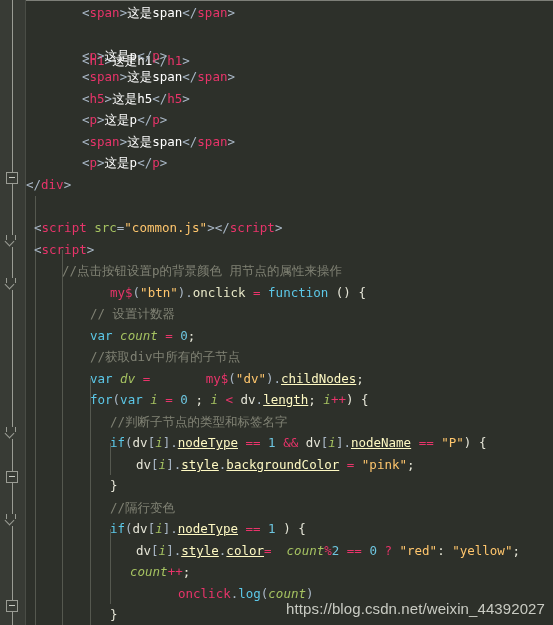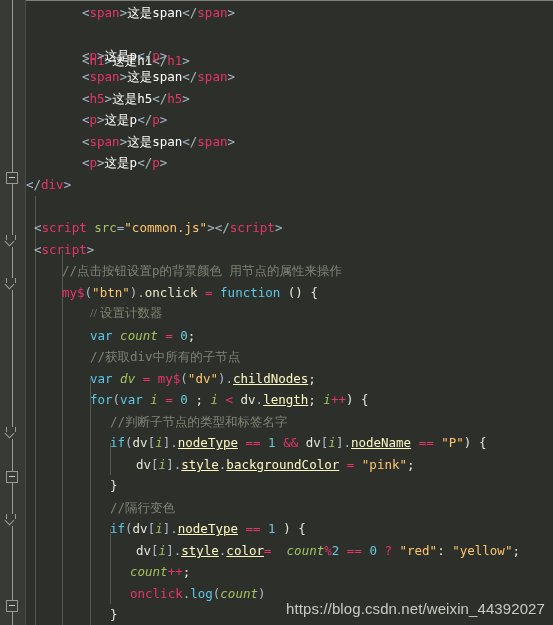--- a/index.html
+++ b/index.html
@@ -109,21 +109,21 @@
   }
 
   
   .t-punct    { color: #a9b7c6; }
   .t-tag      { color: #e8346a; }
   .t-attr     { color: #a5c261; }
   .t-str      { color: #ffc66d; }
   .t-text     { color: #ffffff; }
   .t-comment  { color: #808274; }
   .t-kw       { color: #5cc8e8; }
-  .t-func     { color: #e8346a; }
+  .t-func     { color: #e8346a; margin-left: 48px; }
   .t-var      { color: #e8e8c8; }
   .t-num      { color: #6ec6e0; }
   .t-op       { color: #e8346a; }
   .t-plain    { color: #e6e6d8; }
   .t-prop     { color: #fef9c3; text-decoration: underline; }
   .t-green    { color: #a5c261; font-style: italic; }
 
   
   .watermark {
     position: absolute;
@@ -187,21 +187,21 @@
         <div class="code-line" style="top: 66px; padding-left: 56px;"><span class="t-punct">&lt;</span><span class="t-tag">span</span><span class="t-punct">&gt;</span><span class="t-text">这是span</span><span class="t-punct">&lt;/</span><span class="t-tag">span</span><span class="t-punct">&gt;</span></div>
         <div class="code-line" style="top: 88px; padding-left: 56px;"><span class="t-punct">&lt;</span><span class="t-tag">h5</span><span class="t-punct">&gt;</span><span class="t-text">这是h5</span><span class="t-punct">&lt;/</span><span class="t-tag">h5</span><span class="t-punct">&gt;</span></div>
         <div class="code-line" style="top: 109px; padding-left: 56px;"><span class="t-punct">&lt;</span><span class="t-tag">p</span><span class="t-punct">&gt;</span><span class="t-text">这是p</span><span class="t-punct">&lt;/</span><span class="t-tag">p</span><span class="t-punct">&gt;</span></div>
         <div class="code-line" style="top: 131px; padding-left: 56px;"><span class="t-punct">&lt;</span><span class="t-tag">span</span><span class="t-punct">&gt;</span><span class="t-text">这是span</span><span class="t-punct">&lt;/</span><span class="t-tag">span</span><span class="t-punct">&gt;</span></div>
         <div class="code-line" style="top: 152px; padding-left: 56px;"><span class="t-punct">&lt;</span><span class="t-tag">p</span><span class="t-punct">&gt;</span><span class="t-text">这是p</span><span class="t-punct">&lt;/</span><span class="t-tag">p</span><span class="t-punct">&gt;</span></div>
         <div class="code-line" style="top: 174px; padding-left: 0px;"><span class="t-punct">&lt;/</span><span class="t-tag">div</span><span class="t-punct">&gt;</span></div>
         <div class="code-line" style="top: 217px; padding-left: 8px;"><span class="t-punct">&lt;</span><span class="t-tag">script </span><span class="t-attr">src</span><span class="t-punct">=</span><span class="t-str">"common.js"</span><span class="t-punct">&gt;</span><span class="t-punct">&lt;/</span><span class="t-tag">script</span><span class="t-punct">&gt;</span></div>
         <div class="code-line" style="top: 239px; padding-left: 8px;"><span class="t-punct">&lt;</span><span class="t-tag">script</span><span class="t-punct">&gt;</span></div>
         <div class="code-line" style="top: 260px; padding-left: 36px; text-align: center;"><span class="t-comment">//点击按钮设置p的背景颜色 用节点的属性来操作</span></div>
         <div class="code-line" style="top: 282px; padding-left: 36px;"><span class="t-func">my$</span><span class="t-punct">(</span><span class="t-str">"btn"</span><span class="t-punct">).</span><span class="t-var">onclick</span><span class="t-op"> = </span><span class="t-kw">function</span><span class="t-plain"> () {</span></div>
-        <div class="code-line" style="top: 303px; padding-left: 64px; font-family: Liberation Serif, serif;"><span class="t-comment">// 设置计数器</span></div>
+        <div class="code-line" style="top: 303px; padding-left: 64px;"><span class="t-comment">// 设置计数器</span></div>
         <div class="code-line" style="top: 325px; padding-left: 64px;"><span class="t-kw">var</span><span class="t-plain"> </span><span class="t-green">count</span><span class="t-op"> = </span><span class="t-num">0</span><span class="t-plain">;</span></div>
         <div class="code-line" style="top: 346px; padding-left: 64px;"><span class="t-comment">//获取div中所有的子节点</span></div>
         <div class="code-line" style="top: 368px; padding-left: 64px;"><span class="t-kw">var</span><span class="t-plain"> </span><span class="t-green">dv</span><span class="t-op"> = </span><span class="t-func">my$</span><span class="t-punct">(</span><span class="t-str">"dv"</span><span class="t-punct">).</span><span class="t-prop">childNodes</span><span class="t-plain">;</span></div>
         <div class="code-line" style="top: 389px; padding-left: 64px;"><span class="t-kw">for</span><span class="t-punct">(</span><span class="t-kw">var</span><span class="t-plain"> </span><span class="t-green">i</span><span class="t-op"> = </span><span class="t-num">0</span><span class="t-plain"> ; </span><span class="t-green">i</span><span class="t-op"> &lt; </span><span class="t-plain">dv</span><span class="t-punct">.</span><span class="t-prop">length</span><span class="t-plain">; </span><span class="t-green">i</span><span class="t-op">++</span><span class="t-plain">) {</span></div>
         <div class="code-line" style="top: 411px; padding-left: 84px;"><span class="t-comment">//判断子节点的类型和标签名字</span></div>
         <div class="code-line" style="top: 432px; padding-left: 84px;"><span class="t-kw">if</span><span class="t-punct">(</span><span class="t-plain">dv</span><span class="t-punct">[</span><span class="t-green">i</span><span class="t-punct">].</span><span class="t-prop">nodeType</span><span class="t-op"> == </span><span class="t-num">1</span><span class="t-op"> &amp;&amp; </span><span class="t-plain">dv</span><span class="t-punct">[</span><span class="t-green">i</span><span class="t-punct">].</span><span class="t-prop">nodeName</span><span class="t-op"> == </span><span class="t-str">"P"</span><span class="t-plain">) {</span></div>
         <div class="code-line" style="top: 454px; padding-left: 110px;"><span class="t-plain">dv</span><span class="t-punct">[</span><span class="t-green">i</span><span class="t-punct">].</span><span class="t-prop">style</span><span class="t-punct">.</span><span class="t-prop">backgroundColor</span><span class="t-op"> = </span><span class="t-str">"pink"</span><span class="t-plain">;</span></div>
         <div class="code-line" style="top: 475px; padding-left: 84px;"><span class="t-plain">}</span></div>
         <div class="code-line" style="top: 497px; padding-left: 84px;"><span class="t-comment">//隔行变色</span></div>
         <div class="code-line" style="top: 518px; padding-left: 84px;"><span class="t-kw">if</span><span class="t-punct">(</span><span class="t-plain">dv</span><span class="t-punct">[</span><span class="t-green">i</span><span class="t-punct">].</span><span class="t-prop">nodeType</span><span class="t-op"> == </span><span class="t-num">1</span><span class="t-plain"> ) {</span></div>

